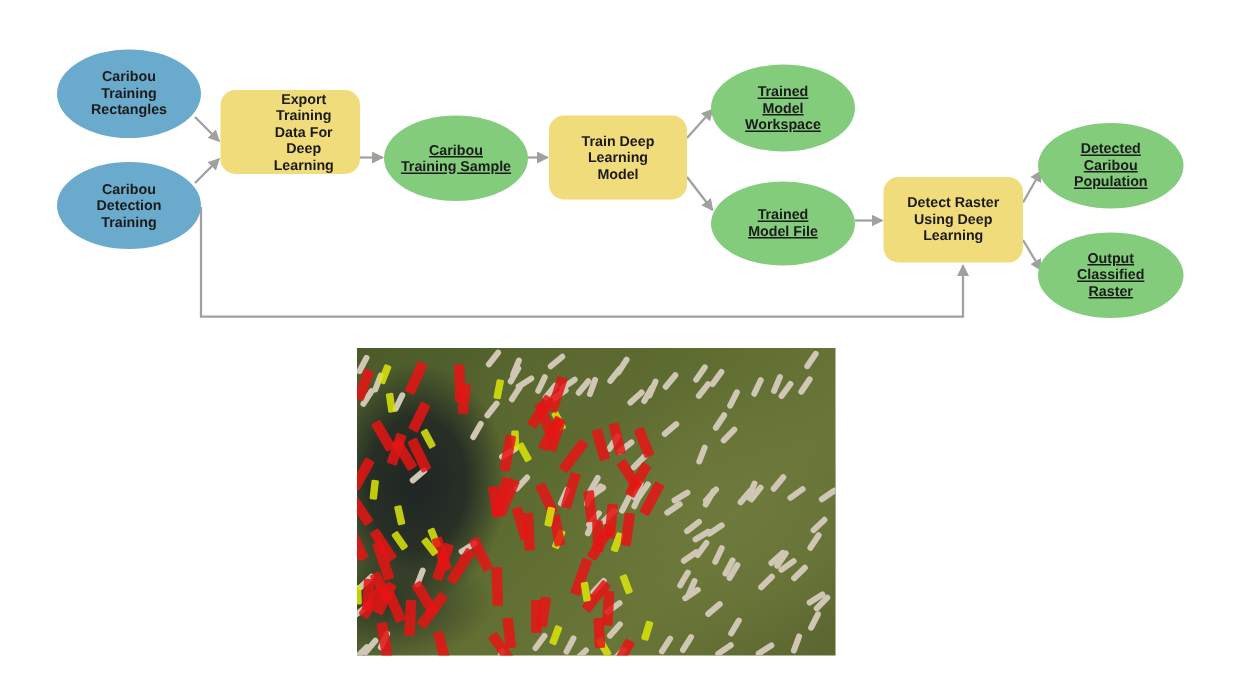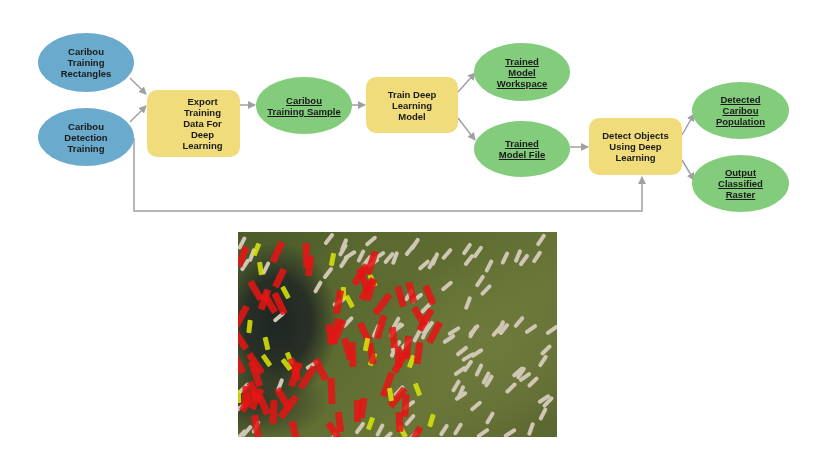--- a/index.html
+++ b/index.html
@@ -47,34 +47,34 @@
     <polyline points="134,138 134,211 642,211 642,177" marker-end="url(#arr)"></polyline>
   </g>
 </svg>
 
 <div class="node ellipse blue" style="left:38px; top:33px; width:96px; height:59px;">Caribou
 Training
 Rectangles</div>
 <div class="node ellipse blue" style="left:38px; top:108px; width:96px; height:58px;">Caribou
 Detection
 Training</div>
-<div class="node tool" style="left:147px; top:90px; width:93px; height:67px;padding-left:24px;">Export Training
+<div class="node tool" style="left:147px; top:60px; width:93px; height:56px;padding-left:24px;">Export Training
 Data For Deep
 Learning</div>
 <div class="node ellipse green" style="left:256px; top:77px; width:96px; height:57px;">Caribou
 Training Sample</div>
 <div class="node tool" style="left:366px; top:77px; width:92px; height:56px;">Train Deep
 Learning
 Model</div>
 <div class="node ellipse green" style="left:474px; top:43px; width:96px; height:58px;">Trained
 Model
 Workspace</div>
 <div class="node ellipse green" style="left:474px; top:121px; width:96px; height:56px;">Trained
 Model File</div>
-<div class="node tool" style="left:589px; top:118px; width:93px; height:57px;">Detect Objects
+<div class="node tool" style="left:589px; top:118px; width:93px; height:57px;">Detect Raster
 Using Deep
 Learning</div>
 <div class="node ellipse green" style="left:692px; top:82px; width:97px; height:57px;">Detected
 Caribou
 Population</div>
 <div class="node ellipse green" style="left:692px; top:155px; width:97px; height:57px;">Output
 Classified
 Raster</div>
 
 <div class="photo" id="photo">

